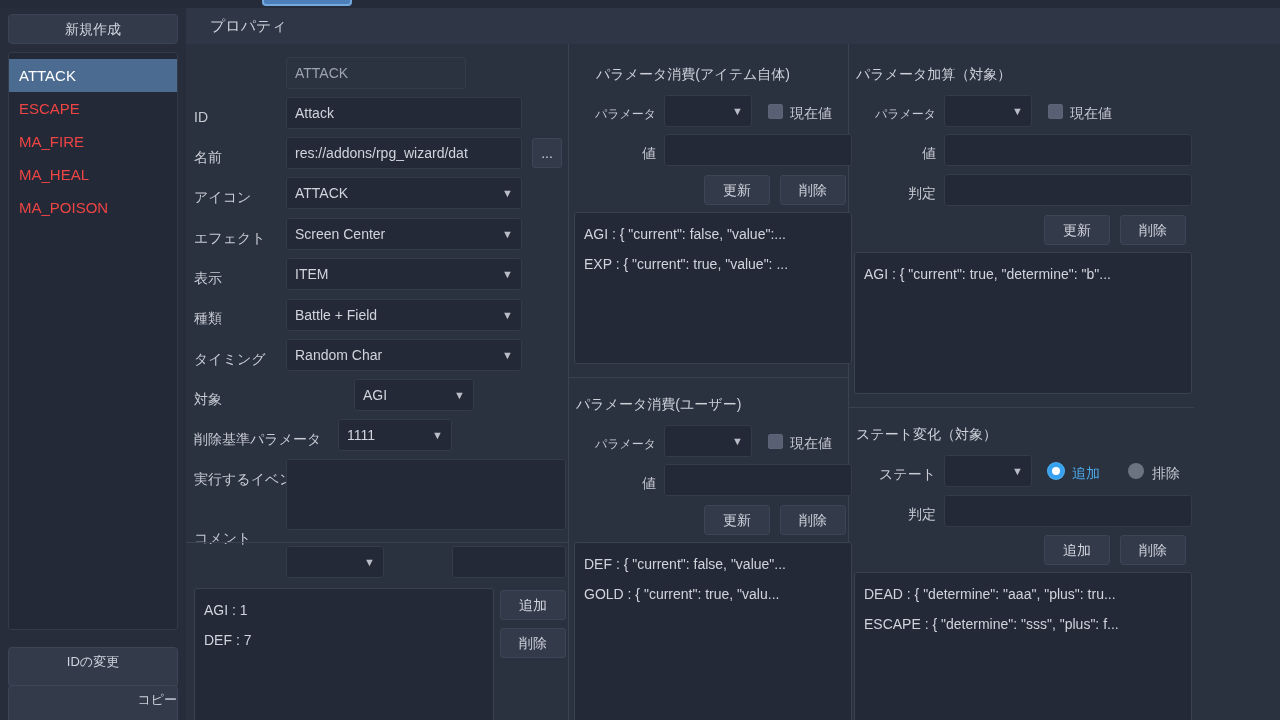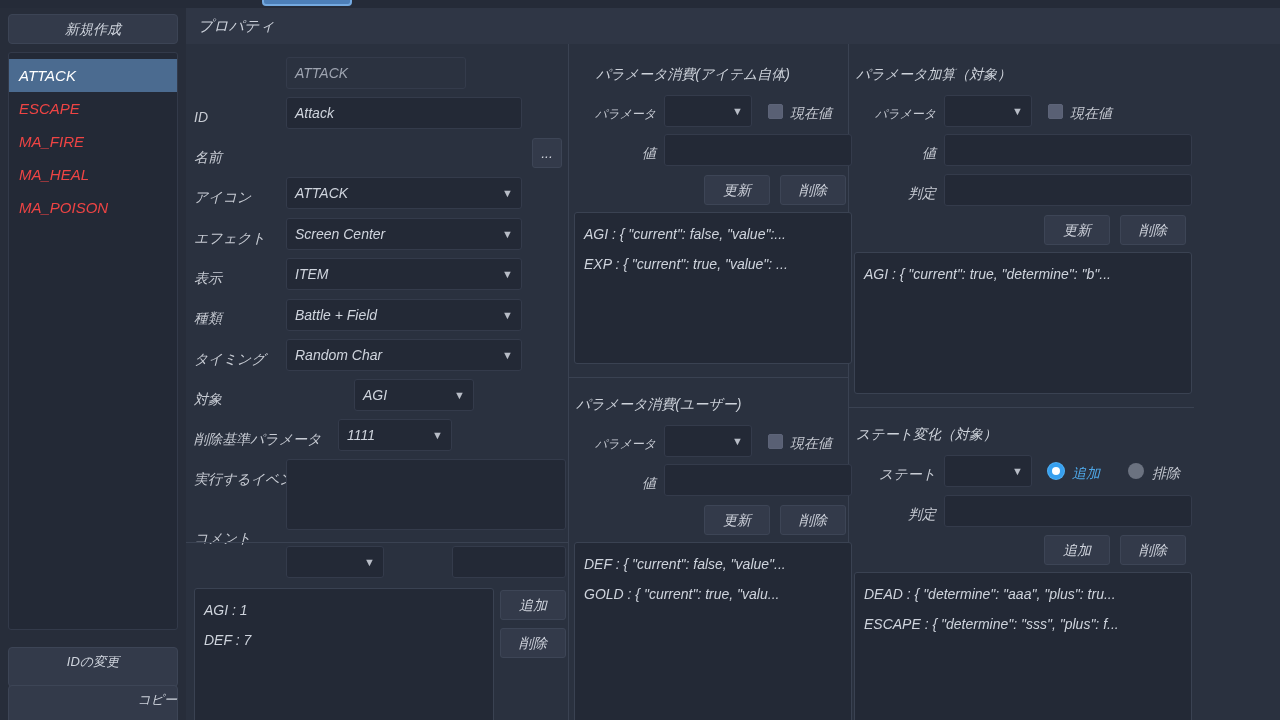--- a/index.html
+++ b/index.html
@@ -3,21 +3,21 @@
 <meta charset="utf-8">
 <style>
   * { box-sizing: border-box; margin: 0; padding: 0; }
   html, body {
     width: 1280px; height: 720px;
     background: #2a313f;
     font-family: "Liberation Sans", "DejaVu Sans", sans-serif;
     color: #c8ccd4;
     overflow: hidden;
   }
-  #root { position: relative; width: 1280px; height: 720px; font-style: italic; }
+  #root { position: relative; width: 1280px; height: 720px; }
 
   
   .tabstrip { position:absolute; left:0; top:0; width:1280px; height:8px; background:#252b38; }
   .tab-active {
     position:absolute; left:262px; top:-14px; width:90px; height:20px;
     background:#4d7fb8; border:2px solid #74a9e0; border-radius:4px;
   }
 
   
   .sidebar { position:absolute; left:0; top:8px; width:186px; height:712px; background:#272d3a; }
@@ -42,21 +42,21 @@
     color:#cfd4dd; font-size:13px; line-height:28px; text-align:center;
   }
   .btn-sb.a { top:639px; }
   .btn-sb.b { top:677px;text-align:right; }
 
   
   .prop-header {
     position:absolute; left:186px; top:8px; width:1094px; height:36px;
     background:#2f3645;
   }
-  .prop-header span { position:absolute; left:12px; top:9px; font-size:15px; color:#ccd1da; }
+  .prop-header span { position:absolute; left:24px; top:9px; font-size:15px; color:#ccd1da; }
 
   
   .main { position:absolute; left:186px; top:44px; width:1094px; height:676px; background:#2a313f; }
 
   .lbl { position:absolute; font-size:14px; color:#c8ccd4; white-space:nowrap; }
   .lbl.r { text-align:right; }
 
   .field {
     position:absolute; background:#232936; border:1px solid #343b4b;
     border-radius:3px; color:#cfd4dd; font-size:14px;
@@ -148,20 +148,21 @@
     <div class="vdivider" style="left:382px; top:0; height:676px;"></div>
     <div class="vdivider" style="left:662px; top:0; height:676px;"></div>
 
     <div class="lbl" style="left:8px; top:65px;">ID</div>
     <div class="field ro" style="left:100px; top:13px; width:180px;">ATTACK</div>
 
     <div class="lbl" style="left:8px; top:105px;">名前</div>
     <div class="field" style="left:100px; top:53px; width:236px;">Attack</div>
 
     <div class="lbl" style="left:8px; top:145px;">アイコン</div>
+    <div class="field" style="left:100px; top:93px; width:236px;">res://addons/rpg_wizard/dat</div>
     <div class="btn" style="left:346px; top:94px; width:30px;">...</div>
 
     <div class="lbl" style="left:8px; top:186px;">エフェクト</div>
     <div class="sel-box" style="left:100px; top:133px; width:236px;">
       <span>ATTACK</span>
       <span class="caret">▼</span>
     </div>
 
     <div class="lbl" style="left:8px; top:226px;">表示</div>
     <div class="sel-box" style="left:100px; top:174px; width:236px;">

